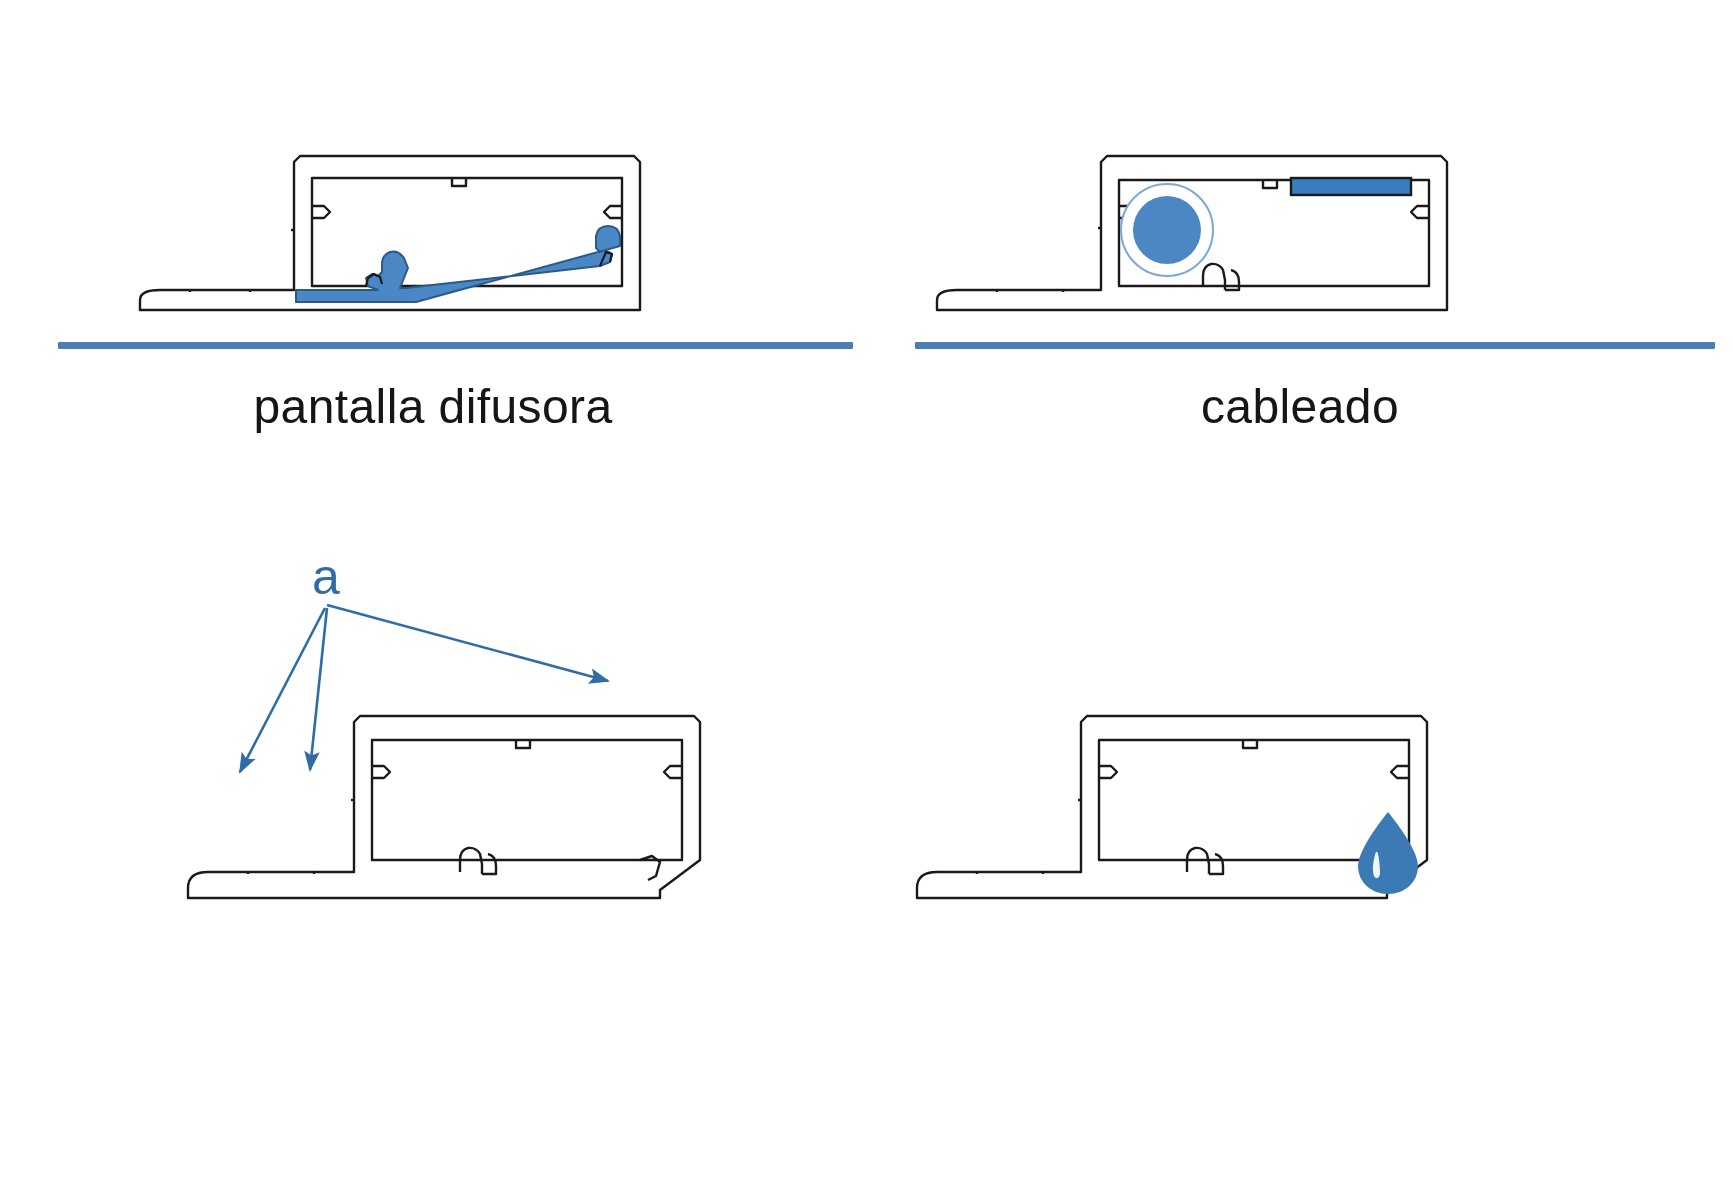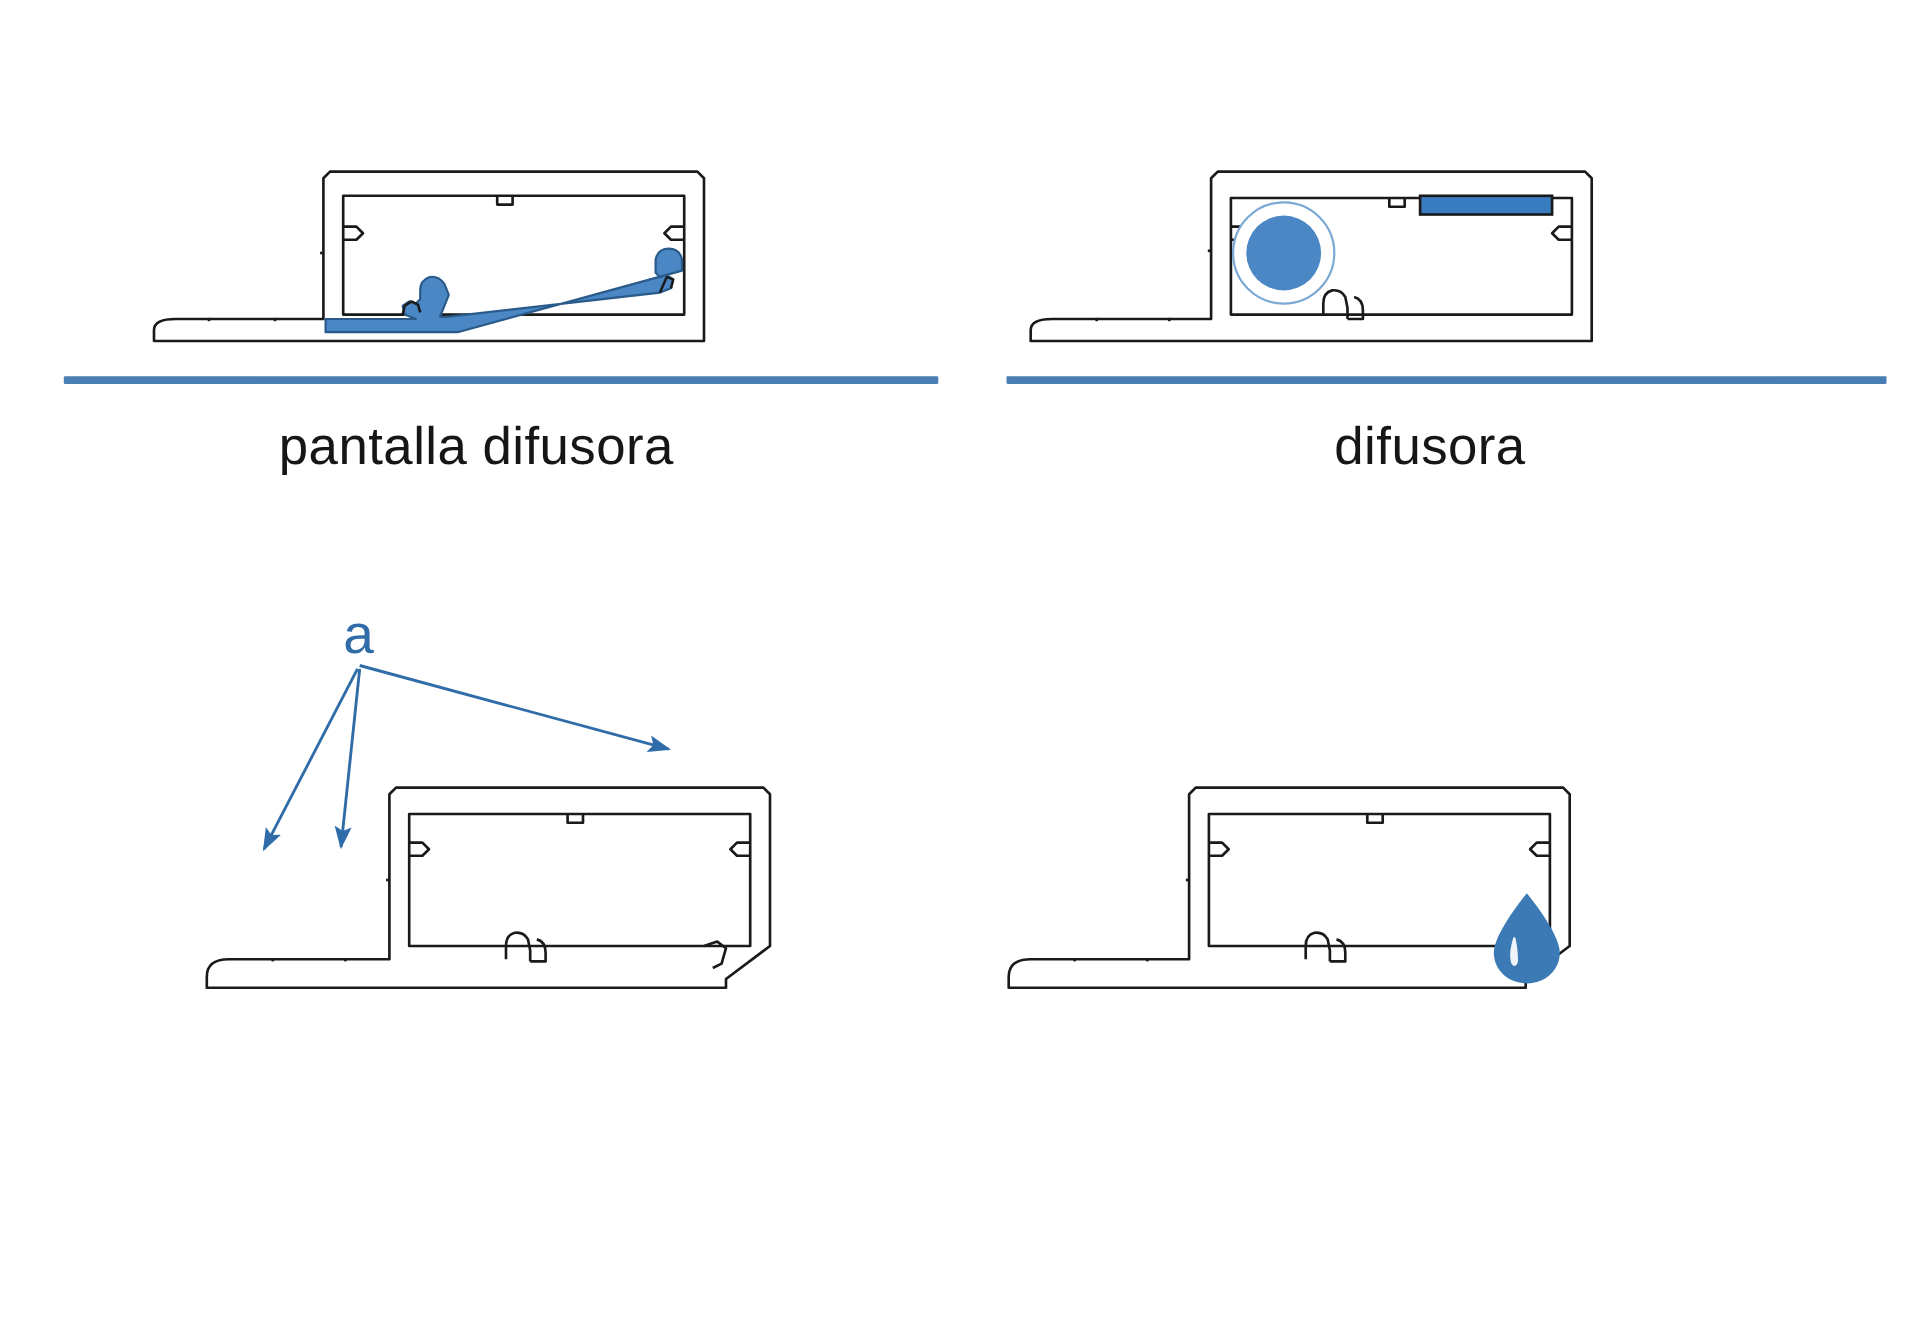--- a/index.html
+++ b/index.html
@@ -155,21 +155,21 @@
 
         <g>
           <rect x="424" y="178" width="120" height="17" fill="#3a7cc0" stroke="#1a1a1a" stroke-width="2.4"></rect>
         </g>
       </svg>
     </div>
 
     <div class="rule" id="rule-housing"></div>
 
     <div class="caption" id="caption-housing">
-      <span class="caption-line">difusora</span>
+      <span class="caption-line">cableado</span>
     </div>
   </div>
 
   <div class="panel" id="panel-grooves">
 
     <div class="figure">
       <svg width="866" height="370" viewBox="0 0 866 370" xmlns="http://www.w3.org/2000/svg">
         <defs>
           <marker id="arrowhead-grooves" markerWidth="9" markerHeight="9" refX="7.2" refY="3.4" orient="auto" markerUnits="strokeWidth">
             <path d="M0,0.4 L8,3.4 L0,6.4 L1.6,3.4 Z" fill="#2f6ca8"></path>

